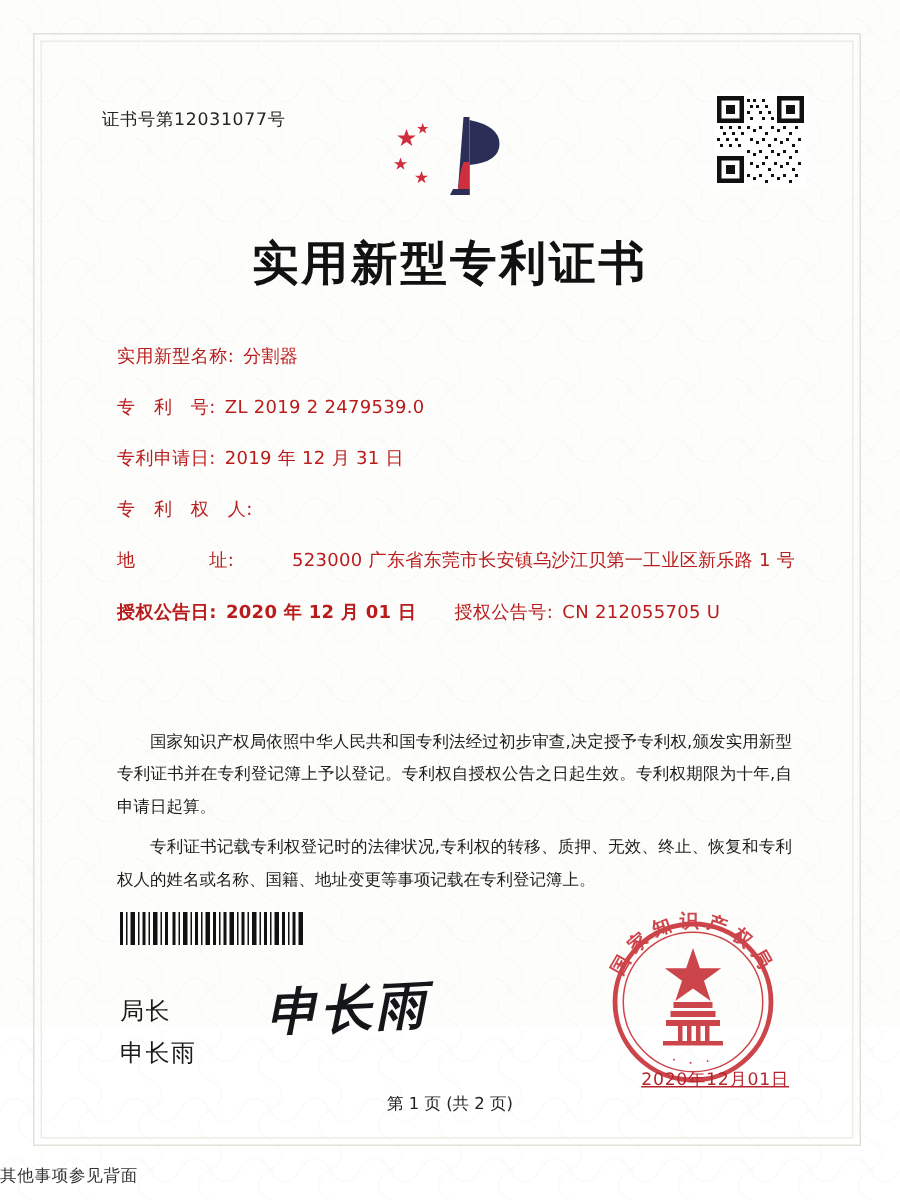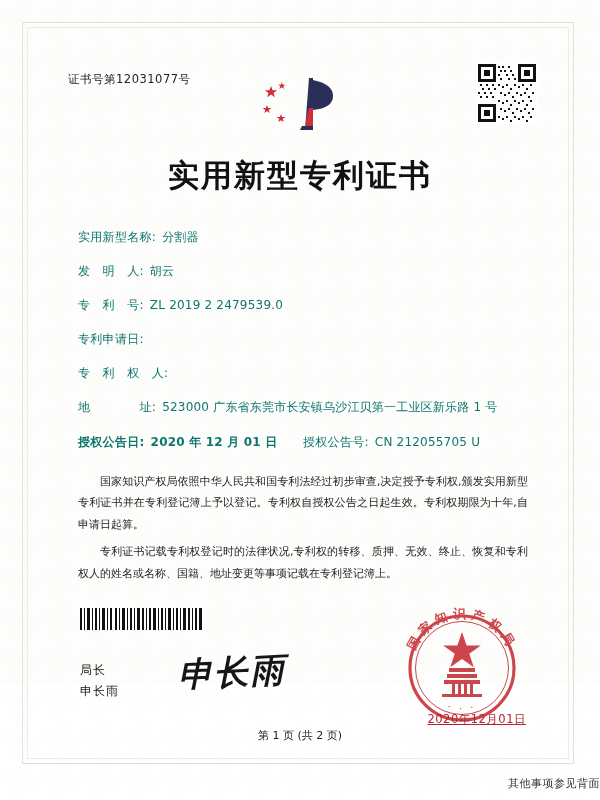--- a/index.html
+++ b/index.html
@@ -74,21 +74,21 @@
   }
 
   
   .fields {
     position: absolute;
     left: 78px;
     top: 228px;
     width: 452px;
     font-size: 12px;
     line-height: 1.55;
-    color: #0f766e;
+    color: #b91c1c;
   }
   .row {
     display: flex;
     margin-bottom: 15.5px;
     align-items: flex-start;
   }
   .row .lbl {
     flex: 0 0 auto;
     white-space: pre;
     letter-spacing: 0.3px;
@@ -99,27 +99,27 @@
     letter-spacing: 0.2px;
   }
   .row.two-col {
     margin-bottom: 15.5px;
   }
   .row .seg {
     display: flex;
     align-items: flex-start;
   }
   .row .seg.first { flex: 0 0 225px; font-weight: bold; }
-  .addr-val { line-height: 1.6; }
+  .addr-val { line-height: 1.6; text-align: right; }
 
   
   .paras {
     position: absolute;
     left: 78px;
-    top: 471px;
+    top: 484px;
     width: 450px;
     font-size: 11px;
     line-height: 1.95;
     text-align: justify;
     color: #1d1d1d;
   }
   .paras p {
     margin: 0 0 6px 0;
     text-indent: 22px;
   }
@@ -131,21 +131,21 @@
     top: 608px;
     width: 122px;
     height: 22px;
   }
 
   
   .sig-labels {
     position: absolute;
     left: 80px;
     top: 660px;
-    font-size: 12px;
+    font-size: 16px;
     line-height: 1.75;
     letter-spacing: 1px;
   }
   .sig-script {
     position: absolute;
     left: 178px;
     top: 650px;
     font-family: "DejaVu Serif", "Liberation Serif", serif;
     font-size: 34px;
     font-weight: bold;
@@ -179,25 +179,24 @@
     left: 0; right: 0;
     top: 728px;
     text-align: center;
     font-size: 11px;
     color: #222;
   }
   .footnote {
     position: absolute;
     left: 0; right: 0;
     top: 776px;
-    text-align: right;
+    text-align: left;
     font-size: 11px;
     color: #333;
     letter-spacing: 0.5px;
-    padding-left: 37px;
   }
 
   
   .texture {
     position: absolute;
     left: 0; top: 0; width: 600px; height: 800px;
     opacity: 0.5;
     pointer-events: none;
   }
 </style>
@@ -327,32 +326,29 @@
 
   <div class="title">实用新型专利证书</div>
 
   <div class="fields">
 
     <div class="row">
       <span class="lbl">实用新型名称:</span>
       <span class="val">分割器</span>
     </div>
 
-    <div class="row">
-      <span class="lbl">发　明　人:</span>
-      <span class="val">胡云</span>
-    </div>
 
     <div class="row">
       <span class="lbl">专　利　号:</span>
       <span class="val">ZL 2019 2 2479539.0</span>
     </div>
 
     <div class="row">
       <span class="lbl">专利申请日:</span>
+      <span class="val">2019 年 12 月 31 日</span>
     </div>
 
     <div class="row">
       <span class="lbl">专　利　权　人:</span>
     </div>
 
     <div class="row">
       <span class="lbl">地　　　　址:</span>
       <span class="val addr-val">523000 广东省东莞市长安镇乌沙江贝第一工业区新乐路 1 号</span>
     </div>

